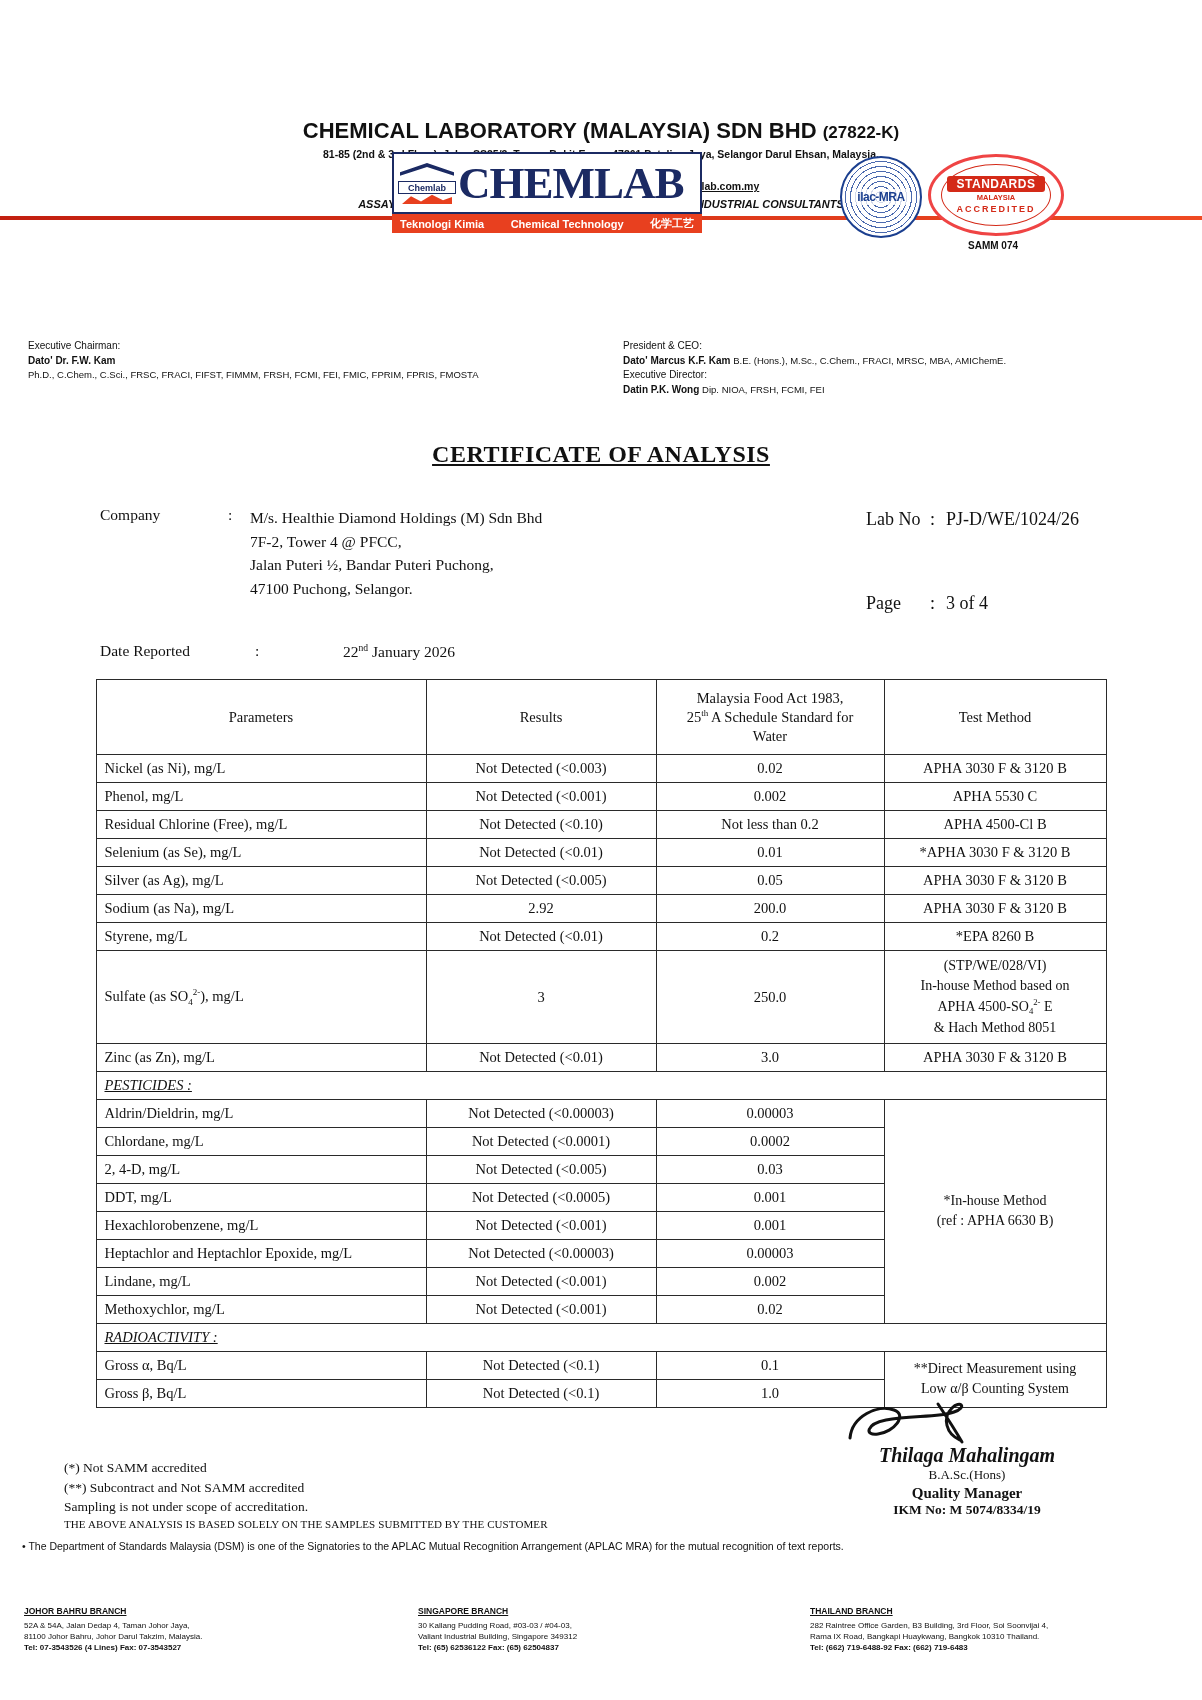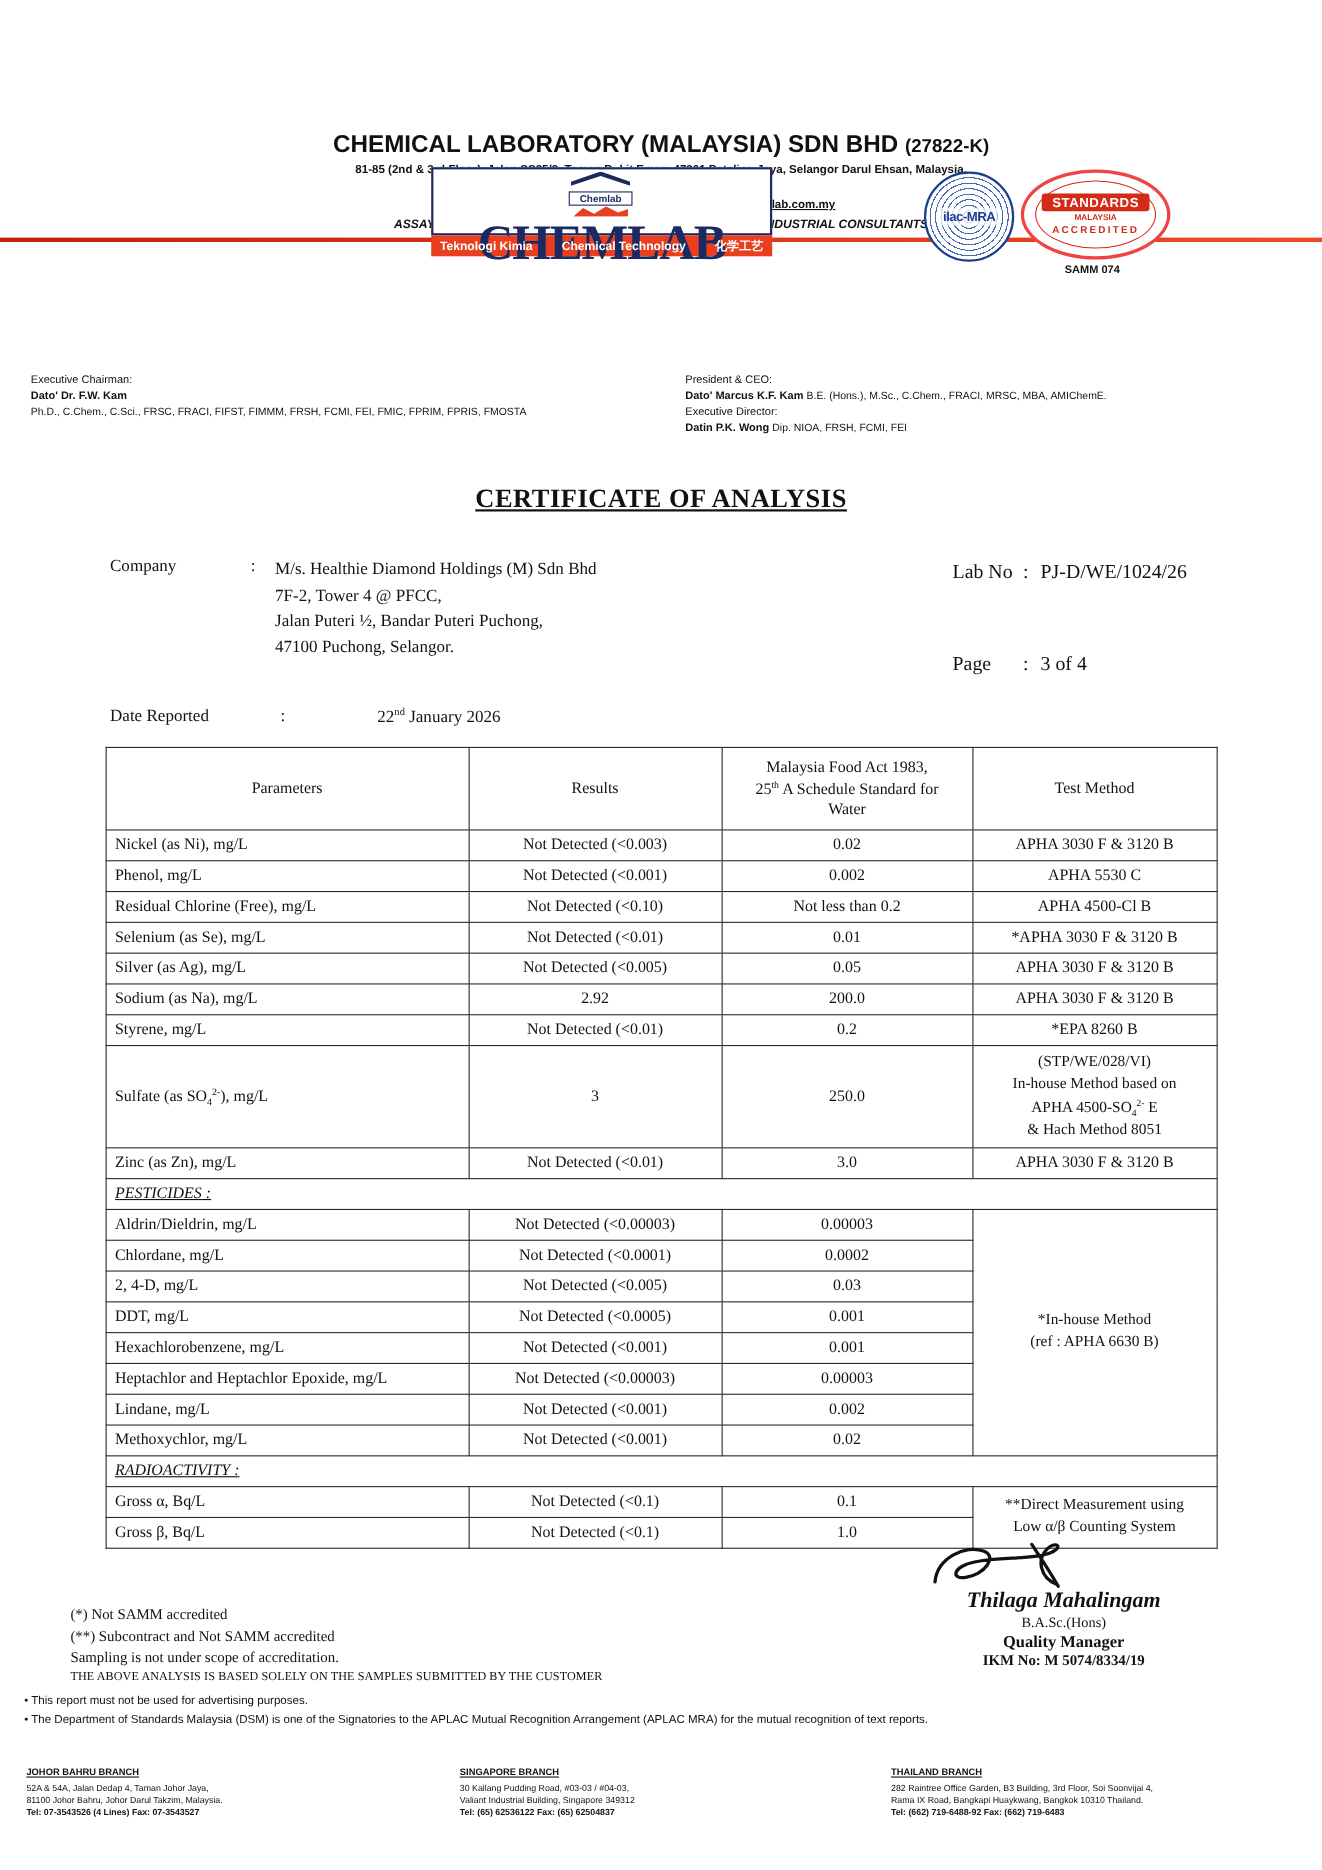--- a/index.html
+++ b/index.html
@@ -9,21 +9,21 @@
     font-family:"Liberation Serif", serif;
     color:#111;
     position:relative;
     overflow:hidden;
   }
   .page{position:relative;width:1202px;height:1700px;}
 
   
   .header{position:relative;height:215px;}
   .logo-wrap{position:absolute;left:392px;top:34px;width:310px;}
-  .logo-box{border:2px solid #1b2a63;background:#fff;height:62px;display:flex;align-items:center;padding:0 4px;box-sizing:border-box;flex-direction:column;}
+  .logo-box{border:2px solid #1b2a63;background:#fff;height:62px;display:flex;align-items:center;padding:0 4px;box-sizing:border-box;}
   .logo-hex{width:58px;height:44px;position:relative;flex:0 0 auto;margin-right:2px;}
   .logo-hex .roof{position:absolute;left:2px;top:2px;width:54px;height:20px;background:#1b2a63;
      clip-path:polygon(50% 0%,100% 46%,100% 64%,50% 20%,0% 64%,0% 46%);}
   .logo-hex .word{position:absolute;left:0;top:20px;width:58px;height:13px;background:#fff;border:1px solid #1b2a63;
      font-family:"Liberation Sans",sans-serif;font-weight:bold;font-size:9px;color:#1b2a63;text-align:center;line-height:12px;box-sizing:border-box;}
   .logo-hex .flame{position:absolute;left:4px;top:33px;width:50px;height:10px;background:#e8401f;
      clip-path:polygon(0% 100%,18% 22%,38% 74%,60% 8%,82% 62%,100% 30%,100% 100%);}
   .logo-text{font-family:"Liberation Serif",serif;font-weight:bold;font-size:45px;letter-spacing:-1px;color:#1b2a63;line-height:1;}
   .logo-bar{background:#e8401f;color:#fff;height:19px;display:flex;align-items:center;justify-content:space-between;
      padding:0 8px;box-sizing:border-box;font-family:"Liberation Sans",sans-serif;font-weight:bold;font-size:11px;}
@@ -382,21 +382,20 @@
   </div>
 
   <div class="notes">
     <div>(*) Not SAMM accredited</div>
     <div>(**) Subcontract and Not SAMM accredited</div>
     <div>Sampling is not under scope of accreditation.</div>
     <div class="smaller">THE ABOVE ANALYSIS IS BASED SOLELY ON THE SAMPLES SUBMITTED BY THE CUSTOMER</div>
   </div>
 
   <div class="disclaim">
-    <div>• This report must not be used for advertising purposes.</div>
     <div>• The Department of Standards Malaysia (DSM) is one of the Signatories to the APLAC Mutual Recognition Arrangement (APLAC MRA) for the mutual recognition of text reports.</div>
   </div>
 
   <div class="branches">
     <div class="branch b1">
       <div class="bt">JOHOR BAHRU BRANCH</div>
       <div>52A &amp; 54A, Jalan Dedap 4, Taman Johor Jaya,</div>
       <div>81100 Johor Bahru, Johor Darul Takzim, Malaysia.</div>
       <div class="bl">Tel: 07-3543526 (4 Lines)  Fax: 07-3543527</div>
     </div>

